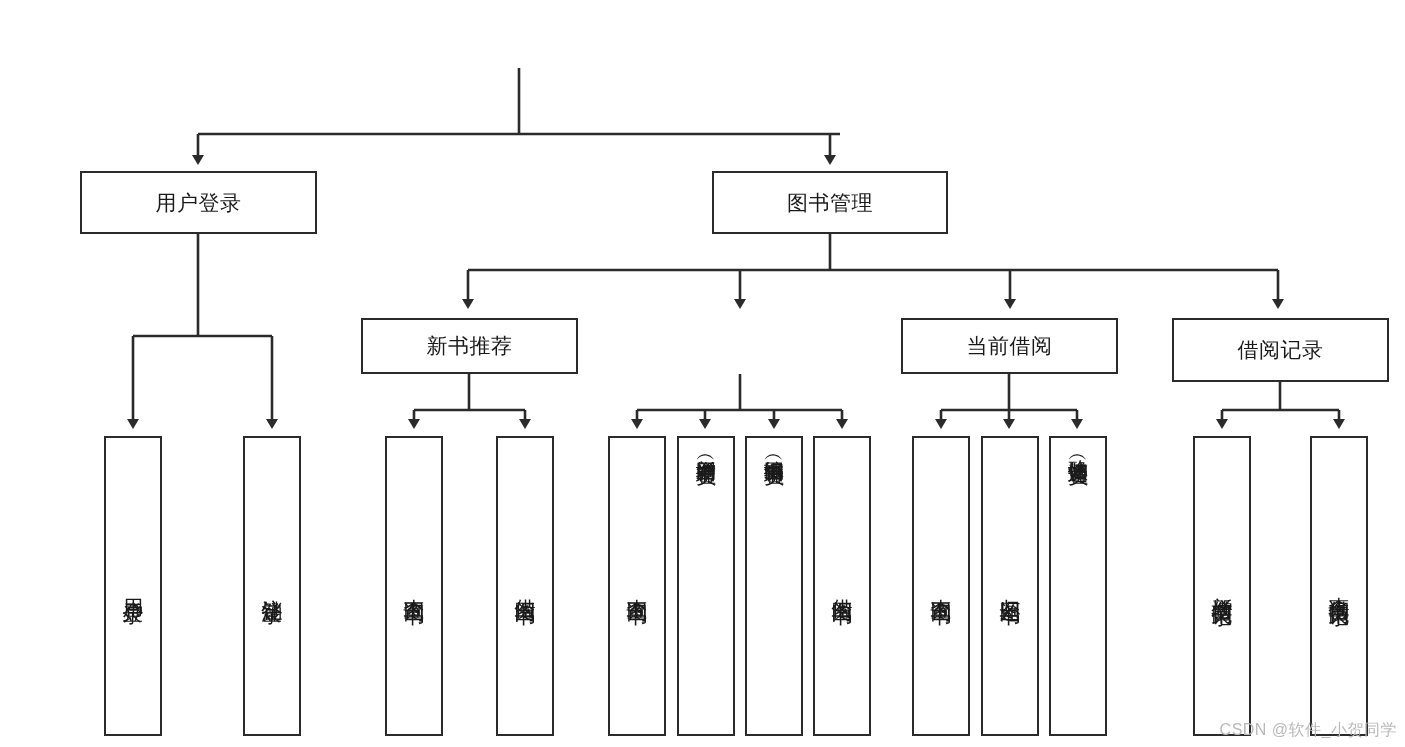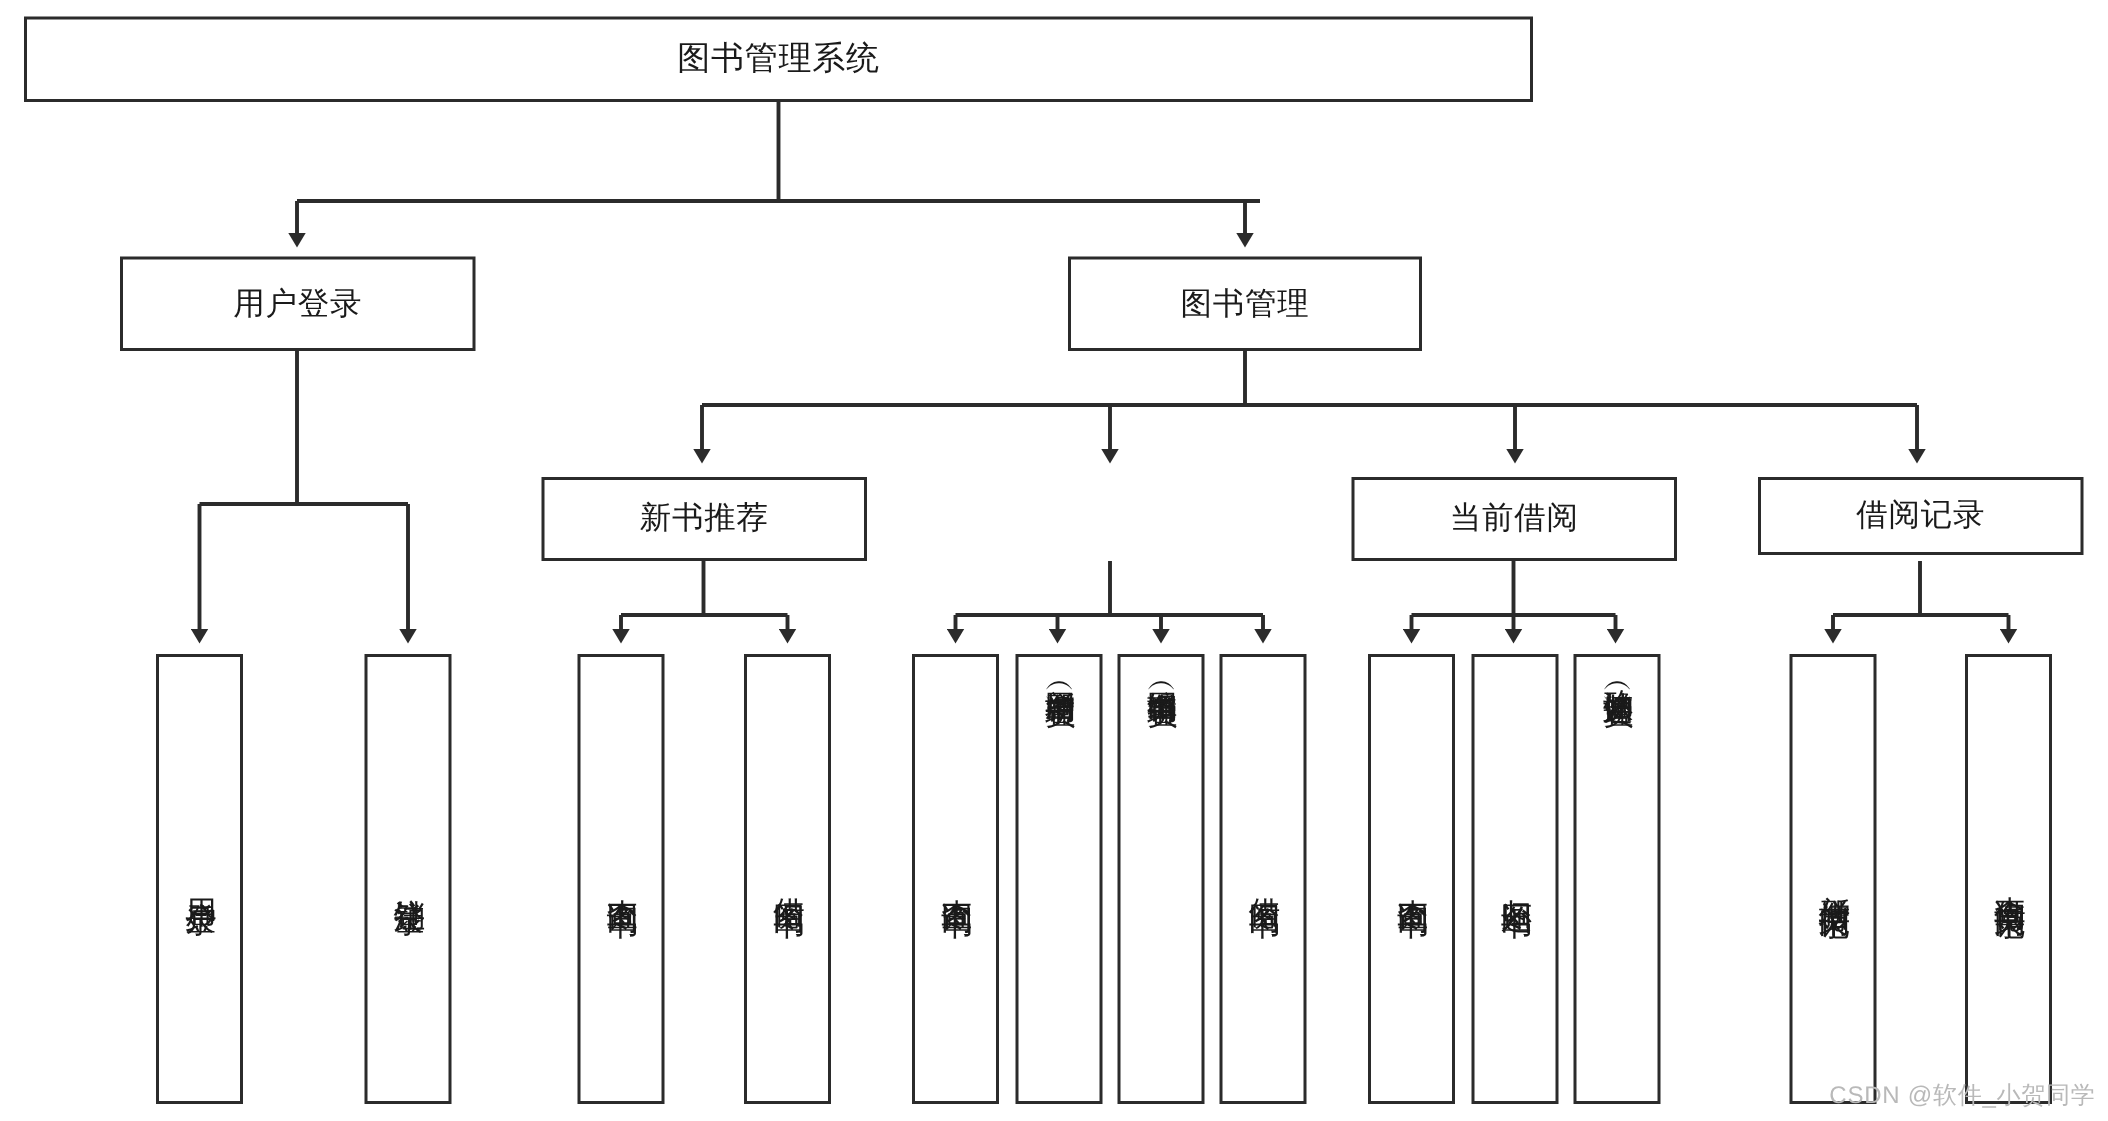--- a/index.html
+++ b/index.html
@@ -125,42 +125,39 @@
       <path d="M1009,410 L1009,420" marker-end="url(#arrow)"></path>
       <path d="M1077,410 L1077,420" marker-end="url(#arrow)"></path>
 
       <path d="M1280,374 L1280,410"></path>
       <path d="M1222,410 L1339,410"></path>
       <path d="M1222,410 L1222,420" marker-end="url(#arrow)"></path>
       <path d="M1339,410 L1339,420" marker-end="url(#arrow)"></path>
     </g>
   </svg>
 
-  <div class="node root" style="left:16px; top:11px; width:1006px; height:57px;">
-    <span class="node-label">图书管理系统</span>
-  </div>
 
   <div class="node" style="left:80px; top:171px; width:237px; height:63px;">
     <span class="node-label">用户登录</span>
   </div>
 
   <div class="node" style="left:361px; top:318px; width:217px; height:56px;">
     <span class="node-label">新书推荐</span>
   </div>
 
   <div class="node" style="left:712px; top:171px; width:236px; height:63px;">
     <span class="node-label">图书管理</span>
   </div>
 
 
   <div class="node" style="left:901px; top:318px; width:217px; height:56px;justify-content:center;">
     <span class="node-label">当前借阅</span>
   </div>
 
-  <div class="node" style="left:1172px; top:318px; width:217px; height:52px;">
+  <div class="node" style="left:1172px; top:318px; width:217px; height:64px;">
     <span class="node-label">借阅记录</span>
   </div>
 
   <div class="leaf" style="left:104px; top:436px; width:58px; height:300px;">
     <span class="leaf-label">用户登录</span>
   </div>
 
   <div class="leaf" style="left:243px; top:436px; width:58px; height:300px;">
     <span class="leaf-label">注销登录</span>
   </div>

